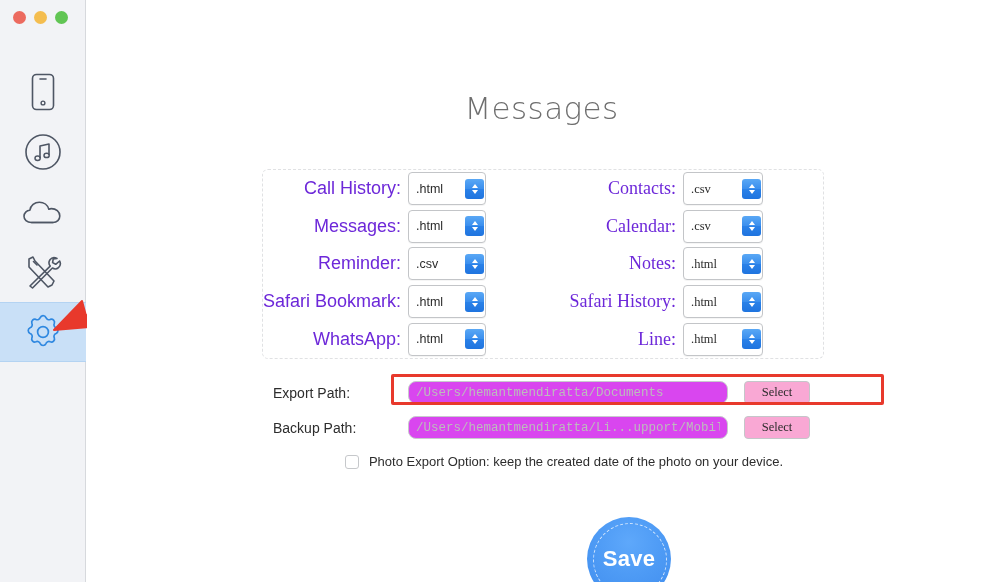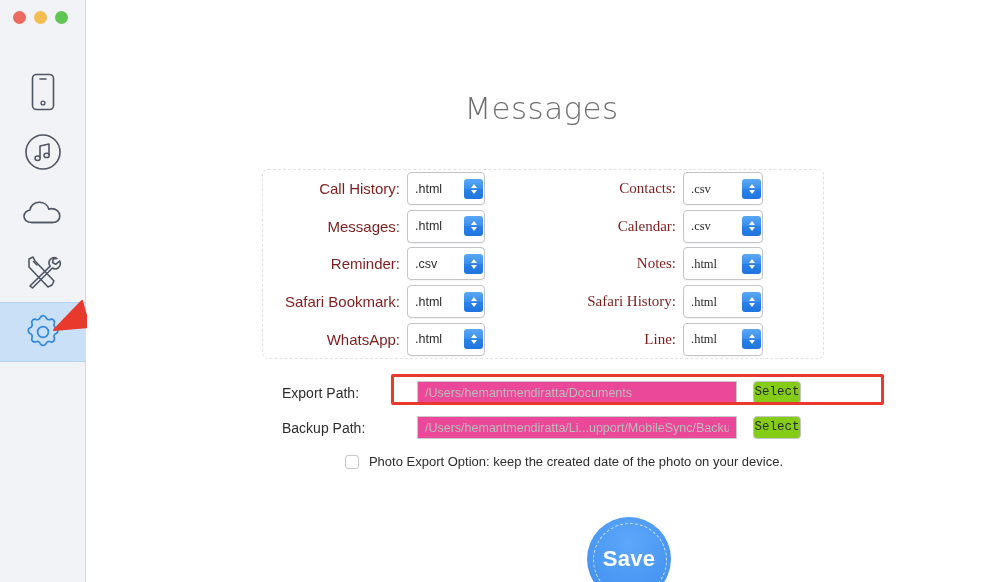--- a/index.html
+++ b/index.html
@@ -130,22 +130,22 @@
 
   .fmt-row {
     display: flex;
     align-items: center;
     justify-content: flex-end;
   }
   .fmt-row.col-left  { padding-right: 58px; }
   .fmt-row.col-right { padding-right: 60px; font-family: Liberation Serif, serif; }
 
   .fmt-label {
-    font-size: 15px;
-    color: #7f1d1d;
+    font-size: 18px;
+    color: #6d28d9;
     margin-right: 7px;
     white-space: nowrap;
   }
 
   
   .mac-select {
     position: relative;
     height: 33px;
     border: 1px solid #c3c5c8;
     border-radius: 4px;
@@ -204,36 +204,36 @@
     width: 126px;
     text-align: left;
     font-size: 14px;
     color: #2d2d2d;
     margin-right: 9px;
   }
   .path-input {
     width: 320px;
     height: 23px;
     border: 1px solid #c8cacd;
-    border-radius: 0;
-    background: #ec4899;
-    font-family: Liberation Sans, sans-serif;
+    border-radius: 8px;
+    background: #d946ef;
+    font-family: Liberation Mono, monospace;
     font-size: 12.5px;
     color: #2d2d2d;
     padding: 0 7px;
   }
   .path-input::placeholder { color: #bcbcbc; }
   .select-btn {
     margin-left: 16px;
-    width: 48px;
+    width: 66px;
     height: 23px;
     border: 1px solid #c4c6c9;
     border-radius: 4px;
-    background: #84cc16;
-    font-family: Liberation Mono, monospace;
+    background: #f9a8d4;
+    font-family: Liberation Serif, serif;
     font-size: 12.5px;
     color: #2b2b2b;
     cursor: pointer;
     line-height: 1;
   }
 
   
   .export-highlight {
     position: absolute;
     left: 304px;

